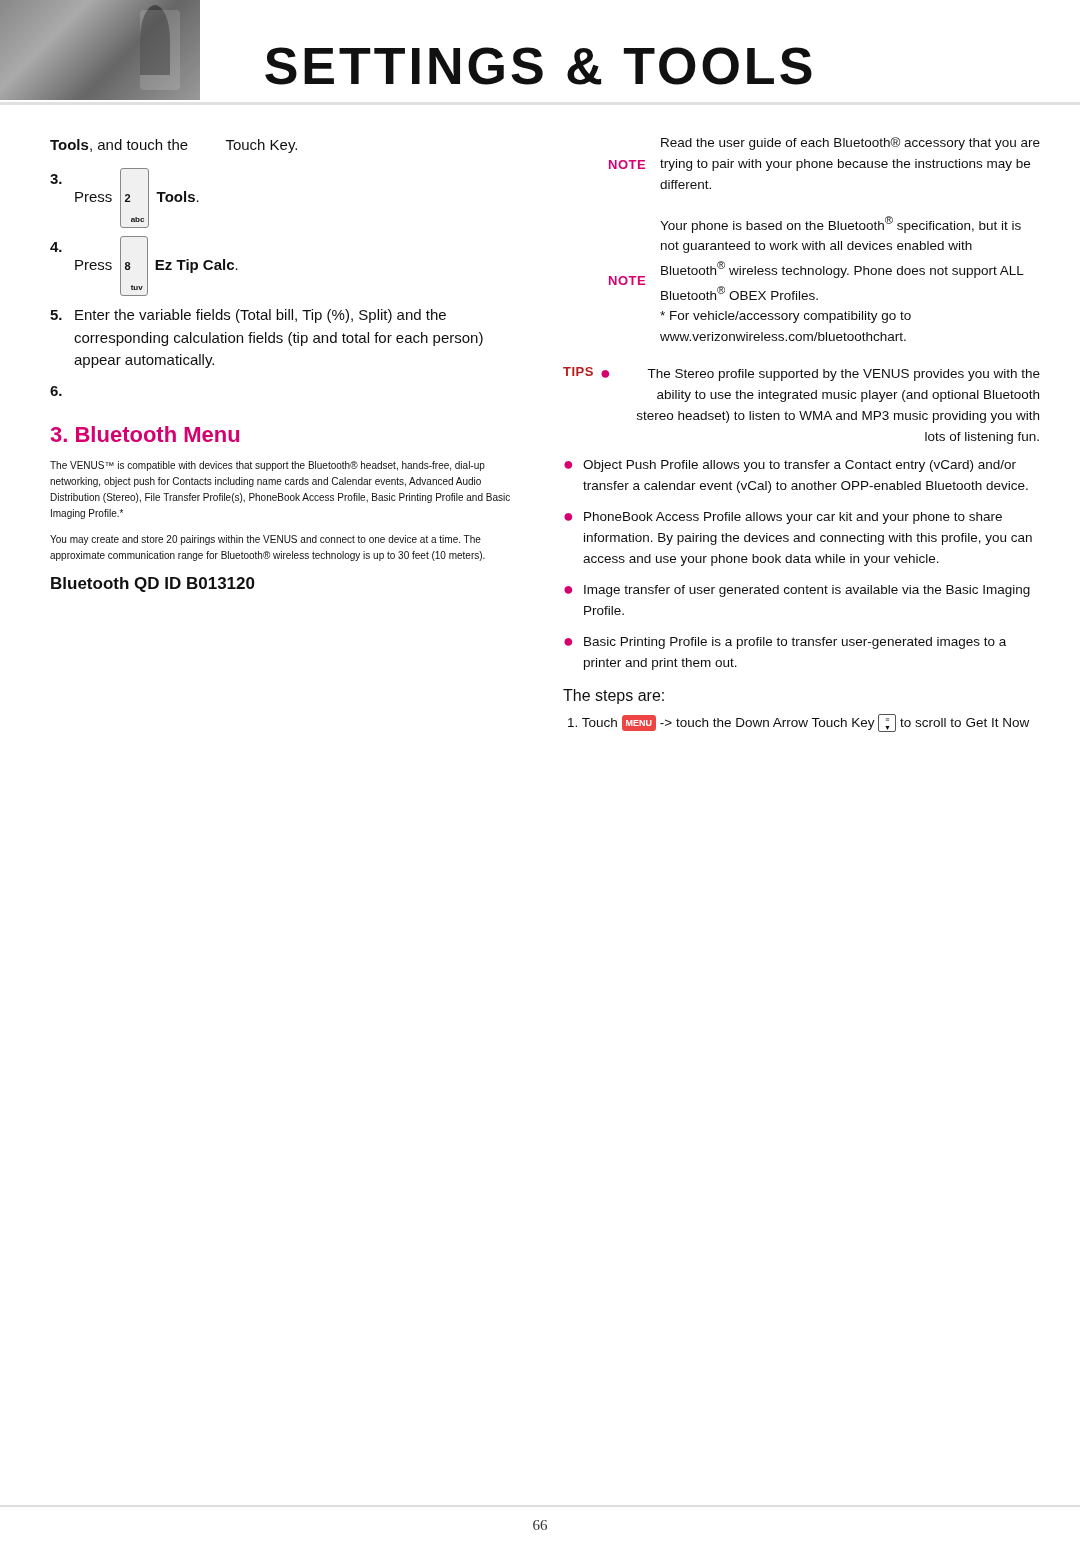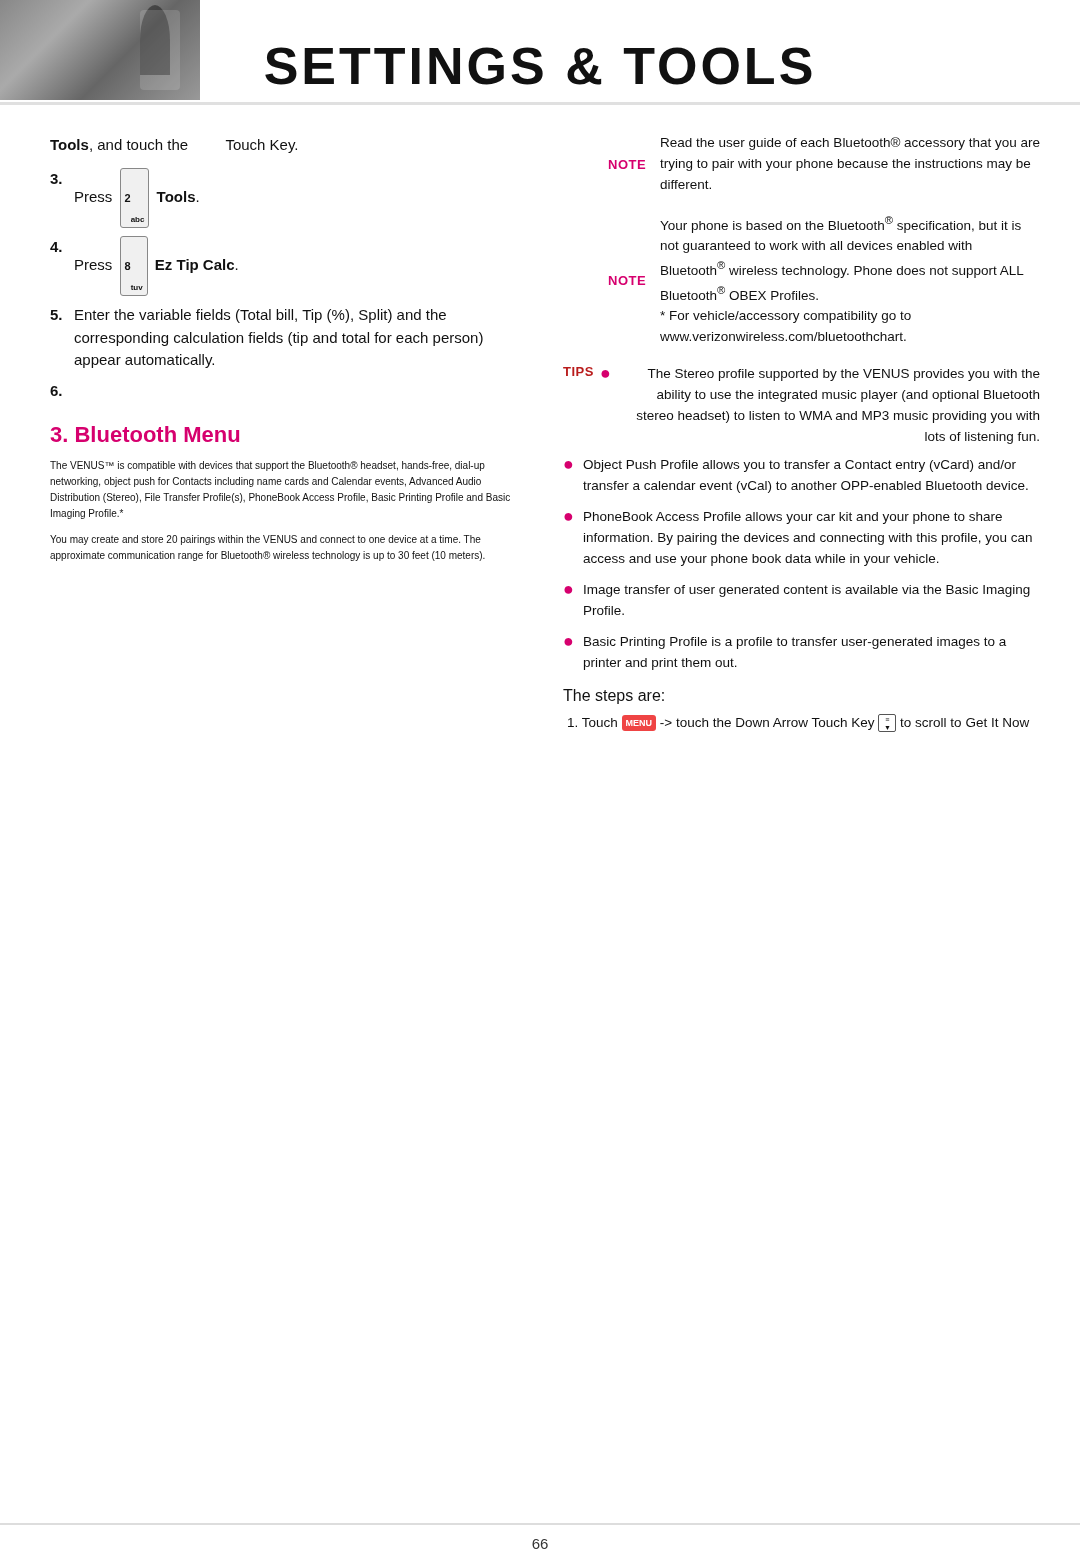--- a/index.html
+++ b/index.html
@@ -259,28 +259,29 @@
       height: 18px;
       vertical-align: middle;
       font-size: 8px;
       line-height: 1;
       gap: 1px;
     }
 
     
     .footer {
       position: absolute;
-      bottom: 0;
+      bottom: 18px;
       left: 0;
       width: 100%;
       border-top: 2px solid #ddd;
       padding-top: 10px;
       display: flex;
       align-items: flex-end;
       justify-content: center;
+      font-family: Liberation Serif, serif;
     }
     .page-number {
       font-size: 15px;
       font-weight: 400;
       color: #333;
     }
   </style>
 </head>
 <body>
 
@@ -319,20 +320,21 @@
       <li>
         <span class="list-num">6.</span>
       </li>
     </ol>
 
     <div class="section-heading">3. Bluetooth Menu</div>
 
     <p class="body-text">The VENUS™ is compatible with devices that support the Bluetooth® headset, hands-free, dial-up networking, object push for Contacts including name cards and Calendar events, Advanced Audio Distribution (Stereo), File Transfer Profile(s), PhoneBook Access Profile, Basic Printing Profile and Basic Imaging Profile.*</p>
     <p class="body-text">You may create and store 20 pairings within the VENUS and connect to one device at a time. The approximate communication range for Bluetooth® wireless technology is up to 30 feet (10 meters).</p>
 
+    <div class="bluetooth-qd">Bluetooth QD ID B013120</div>
   </div>
 
   <div class="col-right">
 
     <div class="note-block">
       <span class="note-label">NOTE</span>
       <span class="note-text">Read the user guide of each Bluetooth® accessory that you are trying to pair with your phone because the instructions may be different.</span>
     </div>
 
     <div class="note-block">

